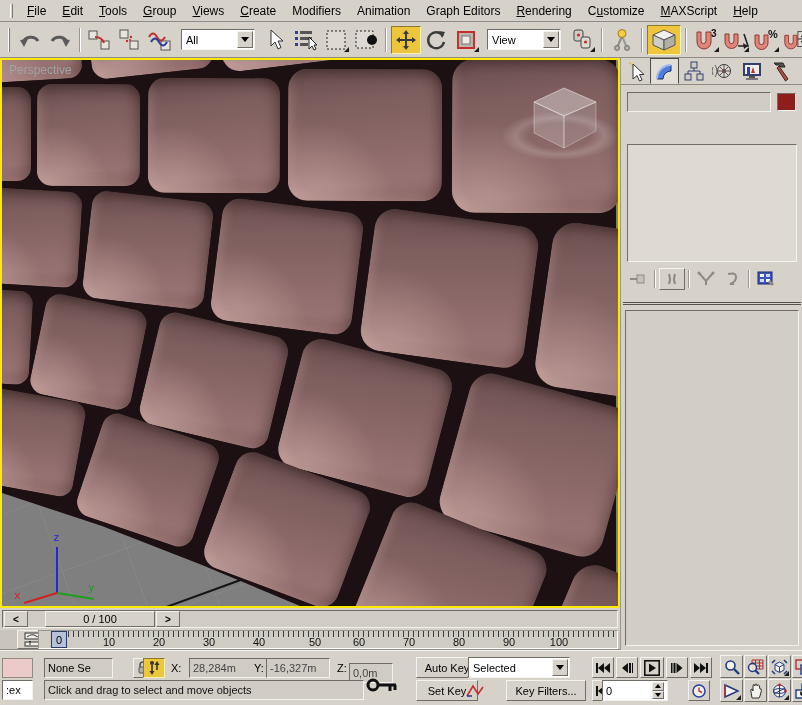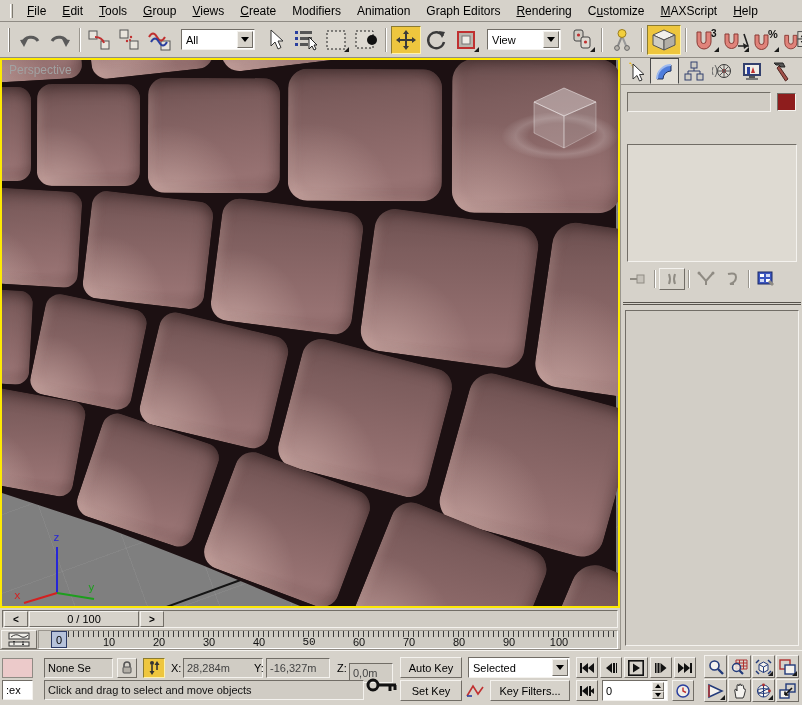--- a/index.html
+++ b/index.html
@@ -1,19 +1,19 @@
 <!DOCTYPE html>
 <html><head>
 <meta charset="utf-8">
 <style>
   * { box-sizing: border-box; margin:0; padding:0; }
   html,body { width:802px; height:705px; overflow:hidden; }
   body { font-family:"Liberation Sans", sans-serif; font-size:11px; background:#d6d2ca; color:#000; position:relative; }
 
-  .raised   { border:1px solid; border-color:#f4f2ee #716d66 #716d66 #f4f2ee; background:#d6d2ca; }
+  .raised   { border:1px solid; border-color:#f4f2ee #716d66 #716d66 #f4f2ee; background:#d6d2ca;margin-left:16px; }
   .sunken   { border:1px solid; border-color:#716d66 #f4f2ee #f4f2ee #716d66; background:#d0ccc4; }
   .sunken-w { border:1px solid; border-color:#716d66 #f4f2ee #f4f2ee #716d66; background:#fff; }
   .ybtn     { border:1px solid; border-color:#8a7a30 #fdf2b0 #fdf2b0 #8a7a30; background:#eec63e; }
 
   
   #menubar { position:absolute; left:0; top:0; width:802px; height:22px;
              background:#d6d2ca; border-bottom:1px solid #8f8b84; display:flex; align-items:center; padding-left:10px; }
   #menubar .grip { width:3px; height:14px; border-left:1px solid #fff; border-right:1px solid #7d7970; margin-right:6px; }
   .menu-item { padding:2px 8px; font-size:12px; cursor:default; }
 
@@ -456,21 +456,21 @@
       </svg>
   </div>
   <div id="ruler">
     <div class="ticks"></div>
     <div id="ruler-labels">
         <span class="ruler-label" style="left: 20px;">0</span>
         <span class="ruler-label" style="left: 70px;">10</span>
         <span class="ruler-label" style="left: 120px;">20</span>
         <span class="ruler-label" style="left: 170px;">30</span>
         <span class="ruler-label" style="left: 220px;">40</span>
-        <span class="ruler-label" style="left: 270px; font-family: Liberation Mono, monospace;">50</span>
+        <span class="ruler-label" style="left: 276px;">50</span>
         <span class="ruler-label" style="left: 320px;">60</span>
         <span class="ruler-label" style="left: 370px;">70</span>
         <span class="ruler-label" style="left: 420px;">80</span>
         <span class="ruler-label" style="left: 470px;">90</span>
         <span class="ruler-label" style="left: 520px;">100</span>
       </div>
     <div id="frame-ind">0</div>
   </div>
 </div>
 
@@ -494,21 +494,21 @@
     <svg width="12" height="16" viewBox="0 0 12 16">
       <circle cx="4" cy="3" r="2" fill="#333"></circle>
       <line x1="4" y1="5" x2="4" y2="13" stroke="#333" stroke-width="1.6"></line>
       <path d="M4 15 L1.5 11 L6.5 11 Z" fill="#333"></path>
       <path d="M9 1 L11.5 5 L6.5 5 Z" fill="#333"></path>
         <line x1="9" y1="5" x2="9" y2="10" stroke="#333" stroke-width="1.6"></line>
       </svg>
   </div>
 
   <span class="sb-label" style="left:171px;top:11px;">X:</span>
-  <div class="sb-field sunken" style="left:183px;top:7px;width:80px;height:20px;color:#444;">
+  <div class="sb-field sunken" style="left:189px;top:7px;width:80px;height:20px;color:#444;">
     <span>28,284m</span>
   </div>
   <span class="sb-label" style="left:254px;top:11px;">Y:</span>
   <div class="sb-field sunken" style="left:266px;top:7px;width:64px;height:20px;color:#444;">
     <span>-16,327m</span>
   </div>
   <span class="sb-label" style="left:337px;top:11px;">Z:</span>
   <div class="sb-field sunken" style="left:349px;top:12px;width:44px;height:20px;color:#444;">
     <span>0,0m</span>
   </div>

